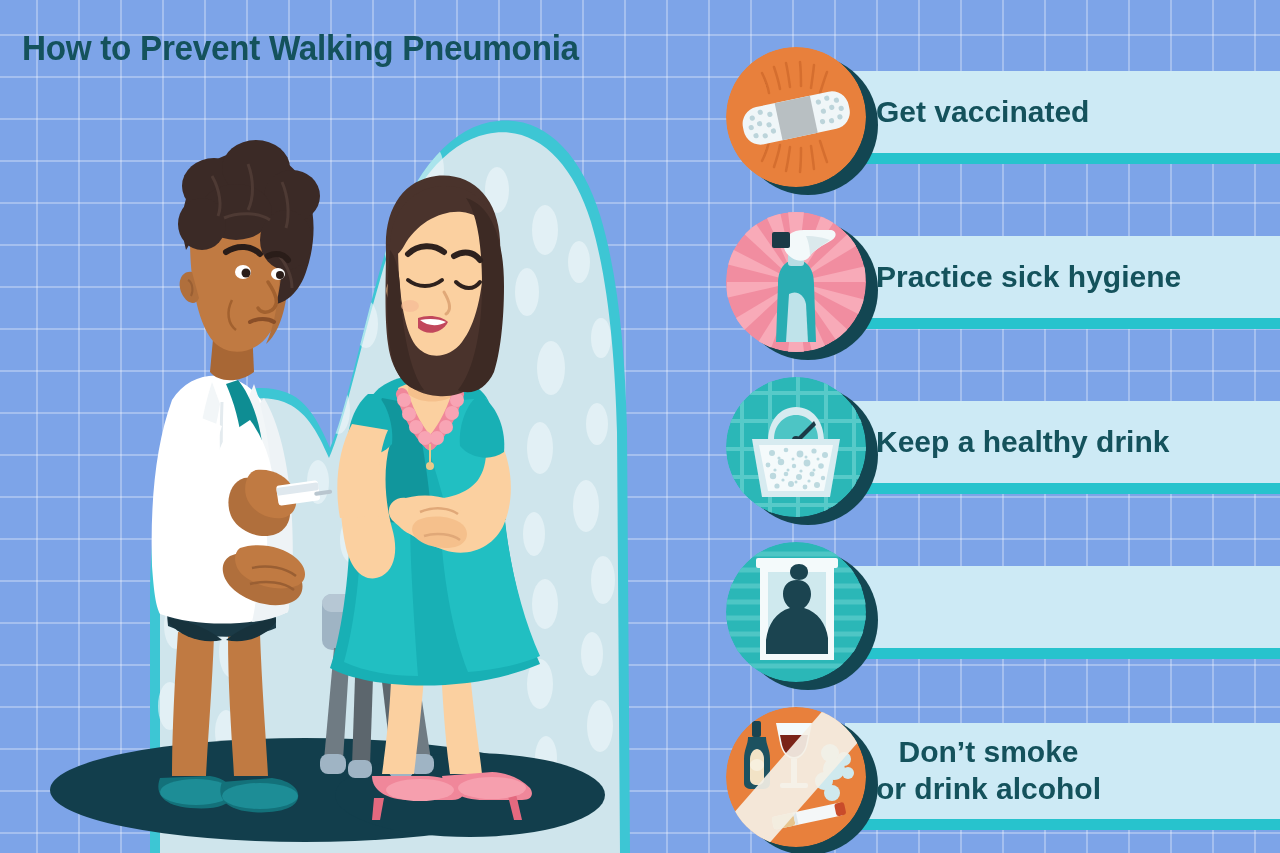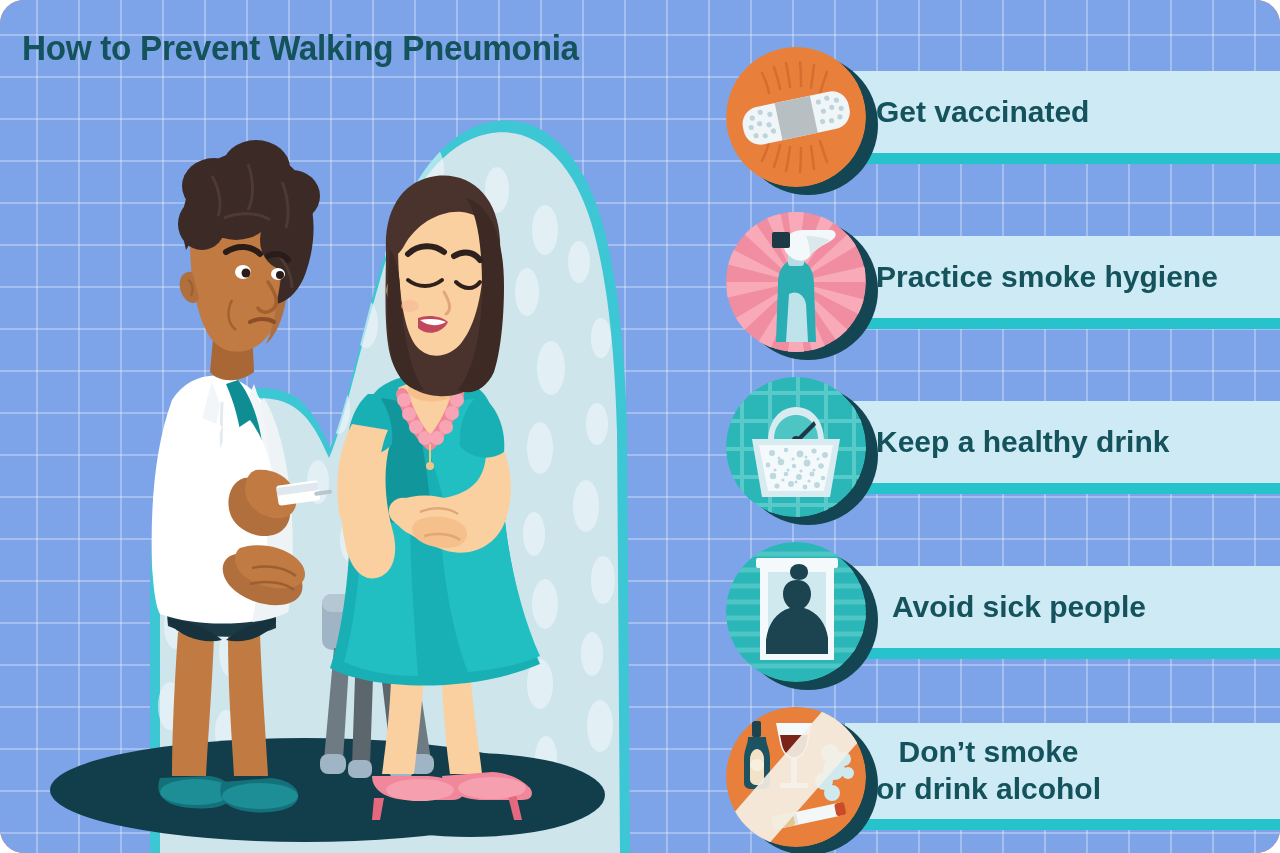--- a/index.html
+++ b/index.html
@@ -8,21 +8,20 @@
     padding: 0;
     background: #fff;
   }
   #infographic {
     position: relative;
     width: 1280px;
     height: 853px;
     overflow: hidden;
     font-family: "Liberation Sans", sans-serif;
     background-color: #f97316;
-    border-radius: 24px;
   }
   
   .grid-bg {
     position: absolute;
     inset: 0;
     background-color: #7da4e8;
     background-image:
       linear-gradient(to right, rgba(255,255,255,0.30) 2px, transparent 2px),
       linear-gradient(to bottom, rgba(255,255,255,0.30) 2px, transparent 2px);
     background-size: 42px 42px;
@@ -523,21 +522,21 @@
 
             <rect x="62" y="34" width="16" height="20" rx="3" fill="#b8dde4"></rect>
 
             <path d="M58 34 C58 24 66 18 78 18 L104 18 C110 18 112 24 106 28
                      C96 34 88 38 84 44 C80 50 72 50 66 46 C60 42 58 38 58 34 Z" fill="#f3f9fa"></path>
             <path d="M80 24 C90 24 98 26 104 28 C96 34 88 38 84 44 C84 36 82 28 80 24 Z" fill="#dbe9ec"></path>
             <rect x="46" y="20" width="18" height="16" rx="2" fill="#1b3a46"></rect>
           </svg>
         </div>
       </div>
-      <div class="tip-label">Practice smoke hygiene</div>
+      <div class="tip-label">Practice sick hygiene</div>
     </div>
 
     <div class="tip-row" style="top:352px;">
       <div class="tip-bar"></div>
       <div class="tip-bar-underline"></div>
       <div class="tip-icon-wrap">
         <div class="tip-icon-shadow"></div>
         <div class="tip-icon">
           <svg width="140" height="140" viewBox="0 0 140 140">
             <circle cx="70" cy="70" r="70" fill="#2bb7b7"></circle>
@@ -623,21 +622,20 @@
             <rect x="42" y="30" width="58" height="82" fill="#cfe9ee"></rect>
 
             <path d="M71 38 C80 38 85 44 85 52 C85 58 82 63 78 66
                      C92 70 100 82 102 96 L102 112 L40 112 L40 98
                      C42 82 50 70 64 66 C60 63 57 58 57 52 C57 44 62 38 71 38 Z" fill="#1b4450"></path>
             <path d="M64 30 C64 25 68 22 73 22 C78 22 82 25 82 30 C82 35 78 38 73 38
                      C68 38 64 35 64 30 Z" fill="#1b4450"></path>
           </svg>
         </div>
       </div>
-      <div class="tip-label shift">Avoid sick people</div>
     </div>
 
     <div class="tip-row" style="top:682px;text-align:center;">
       <div class="tip-bar" style="top:25px;height:96px;"></div>
       <div class="tip-bar-underline" style="top:121px;"></div>
       <div class="tip-icon-wrap">
         <div class="tip-icon-shadow"></div>
         <div class="tip-icon">
           <svg width="140" height="140" viewBox="0 0 140 140">
             <circle cx="70" cy="70" r="70" fill="#e8803c"></circle>

